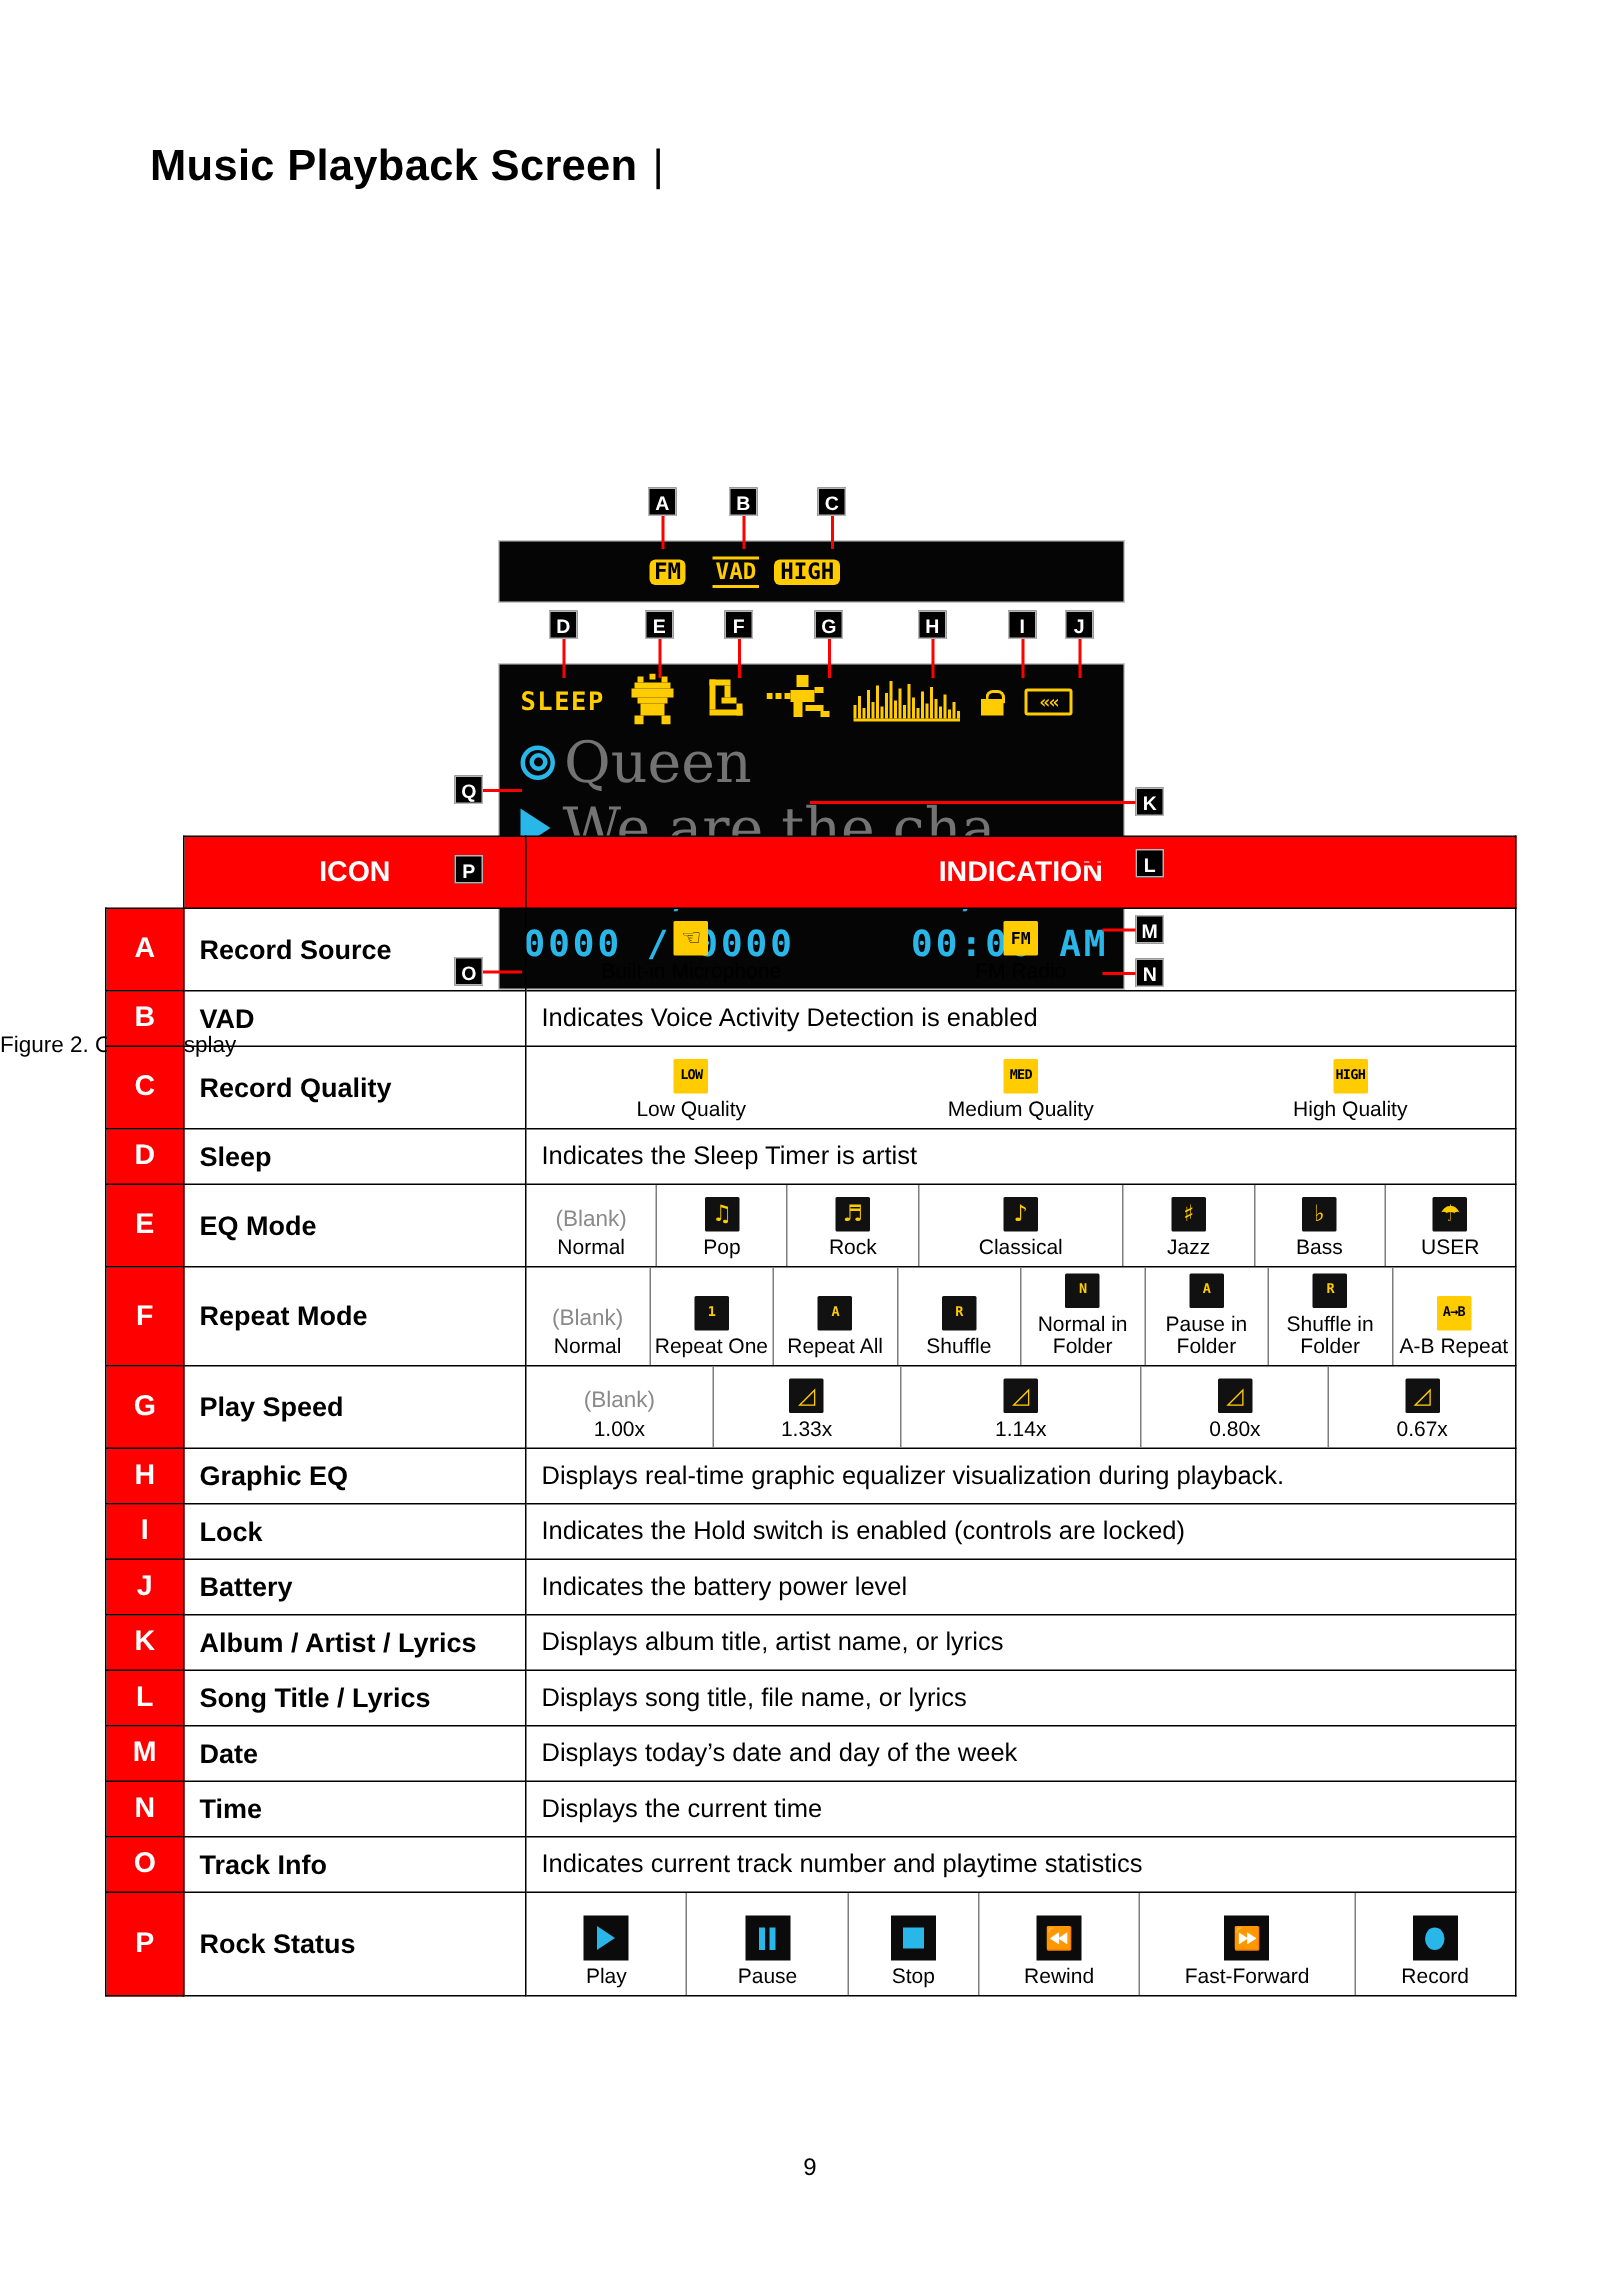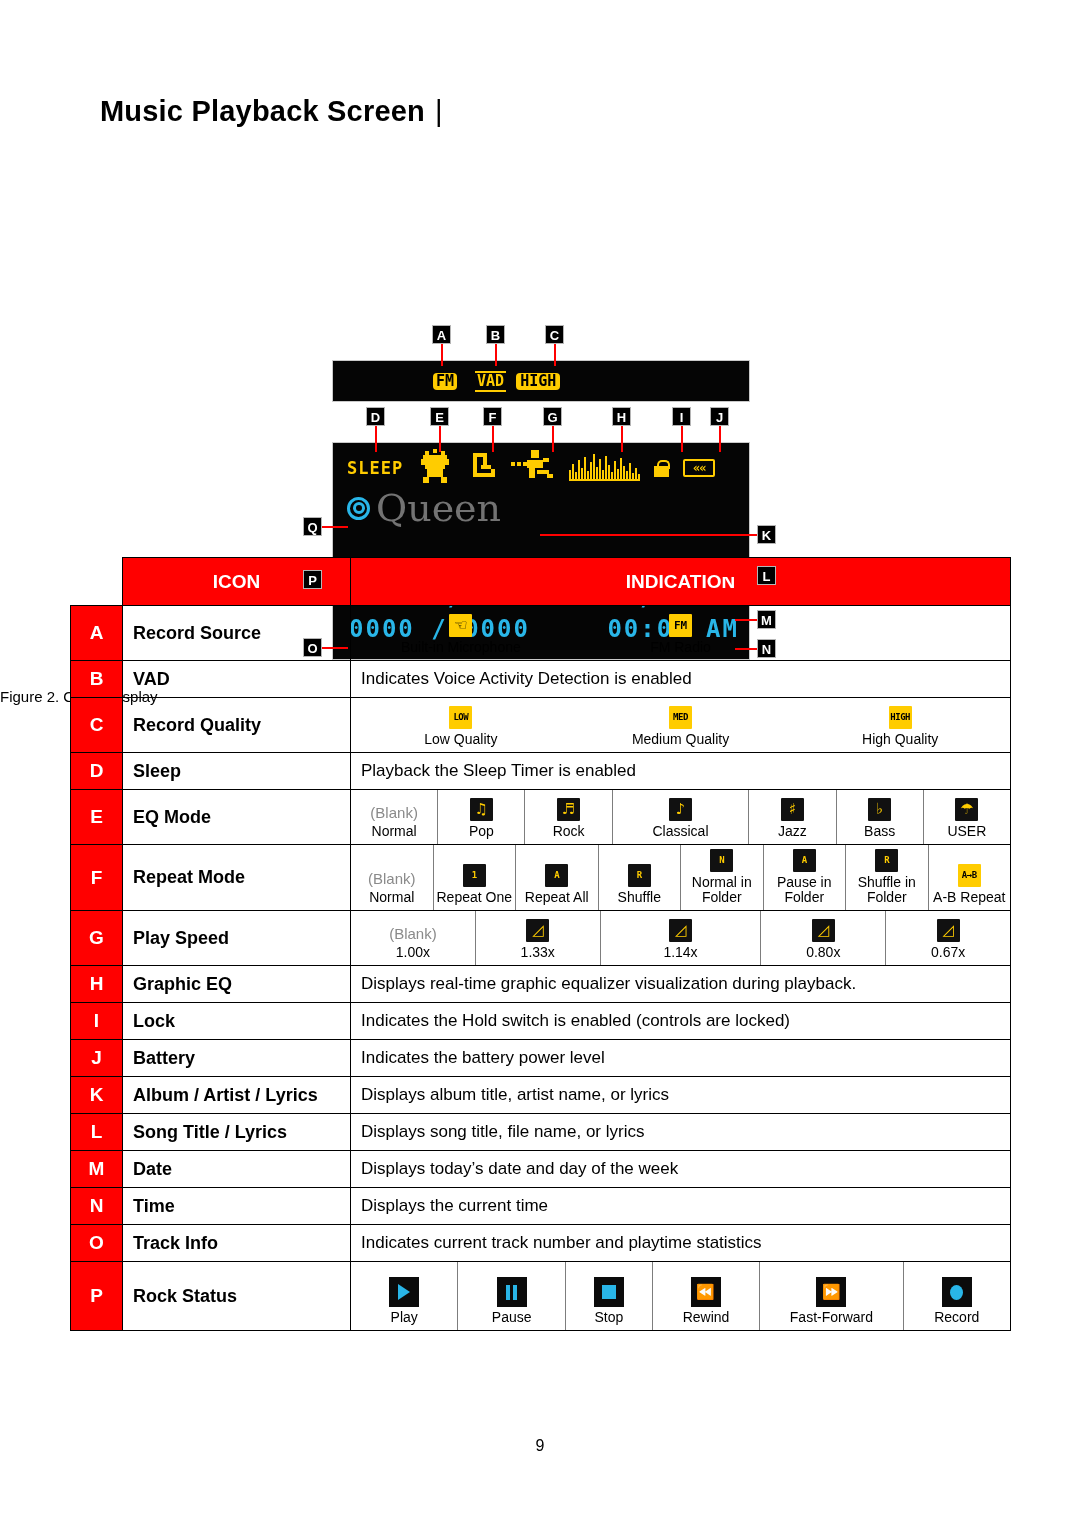--- a/index.html
+++ b/index.html
@@ -426,20 +426,24 @@
 
         <span class="lockico"></span>
         <span class="battico">««</span>
       </div>
 
       <div class="line-artist cyan" style="top:44px;">
         <span class="disc-ico"></span>
         <span>Queen</span>
       </div>
 
+      <div class="line-song cyan" style="top:88px;">
+        <span class="play-tri"></span>
+        <span>We are the cha</span>
+      </div>
 
       <div class="seg seg-elapsed">00:00 / 00:00</div>
       <div class="seg seg-track">0000 / 0000</div>
       <div class="seg seg-date">06/20SAT</div>
       <div class="seg seg-time">00:00 AM</div>
     </div>
   </div>
 
   <div class="fig-caption">Figure 2. OLED Display</div>
 </div>
@@ -499,21 +503,21 @@
           <span class="tile fill sm">HIGH</span>
           <span class="cap">High Quality</span>
         </div>
       </div>
     </td>
   </tr>
 
   <tr>
     <td class="letter">D</td>
     <td class="iconname">Sleep</td>
-    <td class="desc">Playback the Sleep Timer is enabled</td>
+    <td class="desc">Indicates the Sleep Timer is artist</td>
   </tr>
 
   <tr>
     <td class="letter">E</td>
     <td class="iconname">EQ Mode</td>
     <td class="multi">
       <div class="optrow">
         <div class="opt">
           <span class="blanklbl">(Blank)</span>
           <span class="cap">Normal</span>

